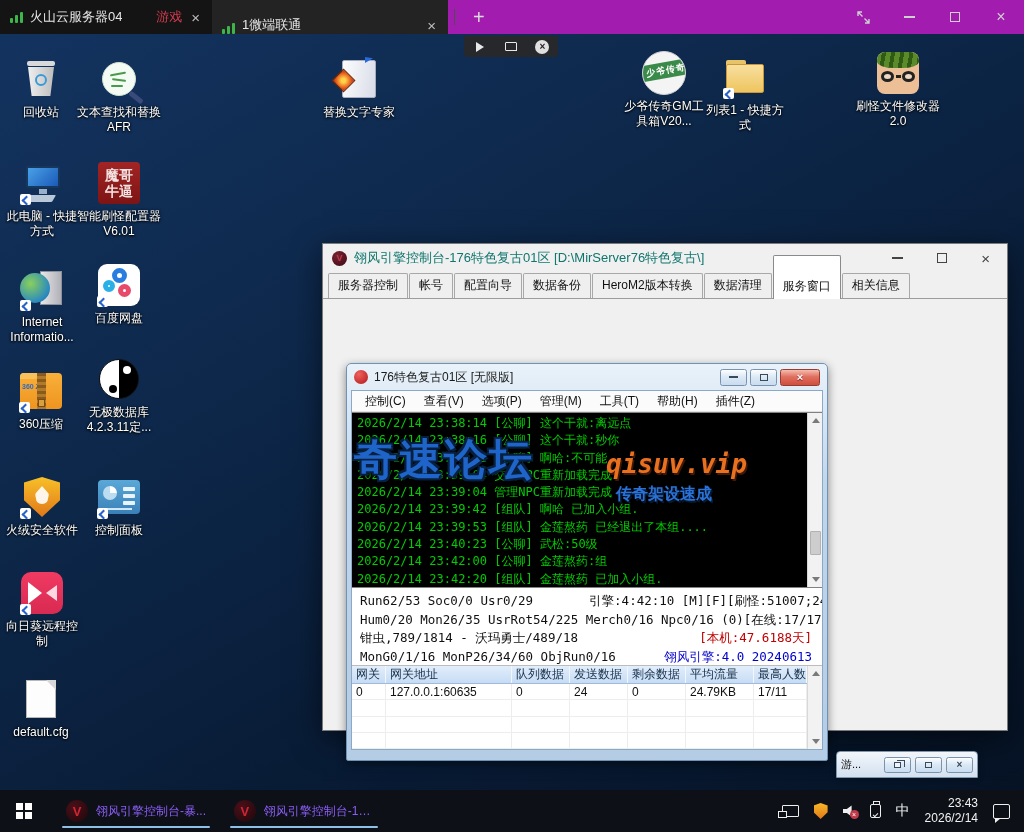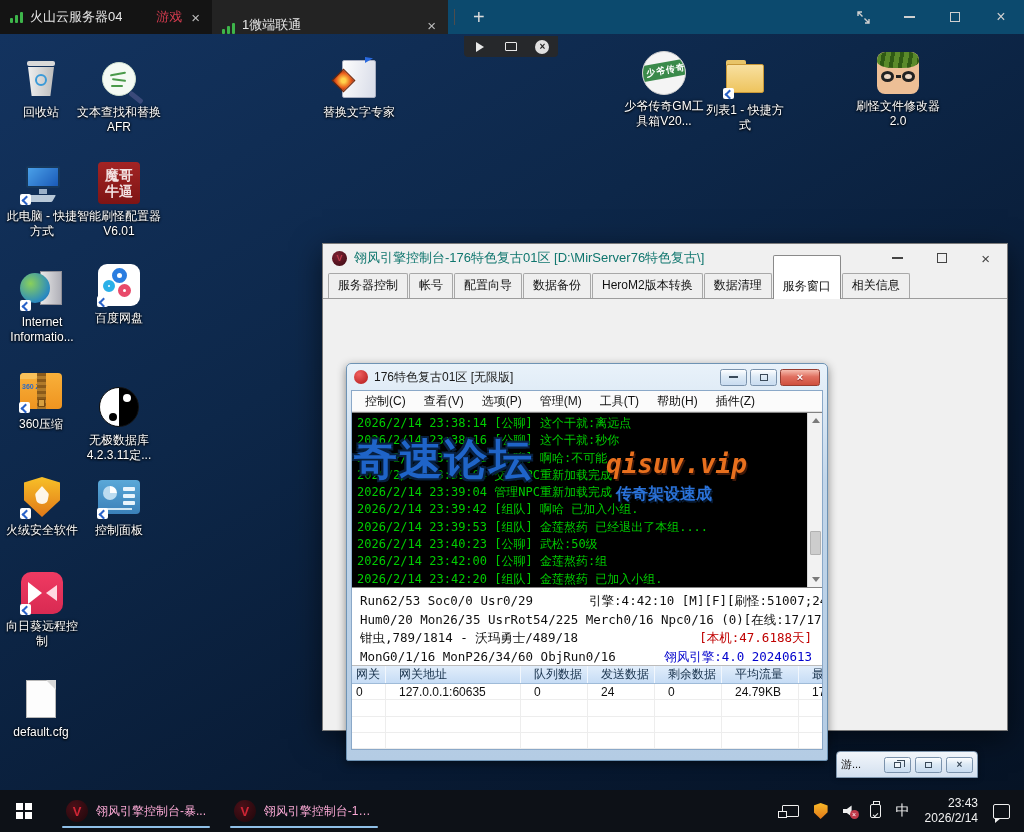--- a/index.html
+++ b/index.html
@@ -1,20 +1,20 @@
 <!DOCTYPE html>
 <html><head>
 <meta charset="utf-8">
 <style>
   * { margin:0; padding:0; box-sizing:border-box; }
   html,body { width:1024px; height:832px; overflow:hidden; font-family:"Liberation Sans", sans-serif; }
   #stage { position:relative; width:1024px; height:832px; background:#000; overflow:hidden; }
 
   
-  .topbar { position:absolute; left:0; top:0; width:1024px; height:34px; background:#0c4a6e; display:flex; align-items:stretch; }
+  .topbar { position:absolute; left:0; top:0; width:1024px; height:34px; background:#a21caf; display:flex; align-items:stretch; }
   .rtab { display:flex; align-items:center; gap:7px; padding:0 10px; color:#e6e6e6; font-size:13px; }
   .rtab1 { width:212px; background:#141414; }
   .rtab2 { width:236px; background:#232323;align-items:flex-end; }
   .sigbars { display:flex; align-items:flex-end; gap:2px; height:12px; }
   .sigbars i { display:block; width:3px; background:#3db54a; border-radius:1px; }
   .sigbars i:nth-child(1){height:5px} .sigbars i:nth-child(2){height:8px} .sigbars i:nth-child(3){height:11px}
   .rtab .lbl { white-space:nowrap; overflow:hidden; text-overflow:ellipsis; }
   .rtab .badge { color:#d23b4e; margin-left:auto; font-size:13px; }
   .rtab2 .lbl { margin-right:auto; }
   .tclose { color:#bdbdbd; font-size:15px; cursor:default; padding:0 2px; }
@@ -163,21 +163,21 @@
   .stat { height:78px; background:#fff; border-bottom:1px solid #bcbcbc; padding:4px 10px 0 8px;
     font-family:"DejaVu Sans Mono", monospace; font-size:12.5px; line-height:18.5px; color:#101010; }
   .srow { display:flex; white-space:nowrap; }
   .srow .mid { margin-left:56px; }
   .srow .rgt { margin-left:auto; }
   .red { color:#c00000; }
   .blue { color:#0000cc; }
 
   .gw { flex:1; display:flex; min-height:0; }
   .gwmain { flex:1; display:flex; flex-direction:column; font-size:12px; color:#111; }
-  .gr { display:flex; height:17px; align-items:center;gap:9px; }
+  .gr { display:flex; height:17px; align-items:center; }
   .gr.hd { height:19px; background:linear-gradient(#e2eefb,#c6dcf5); border-bottom:1px solid #9fbbd8; color:#16304a; }
   .gc { padding-left:4px; white-space:nowrap; overflow:hidden; height:100%; display:flex; align-items:center; }
   .gr.hd .gc { border-right:1px solid #f2f7fd; }
   .gr:not(.hd) .gc { border-right:1px solid #ededed; }
   .gr:not(.hd) { border-bottom:1px solid #ededed; }
   .c0{width:34px} .c1{width:126px} .c2{width:58px} .c3{width:58px} .c4{width:58px} .c5{width:68px} .c6{flex:1}
 
   
   .frag { position:absolute; left:513px; top:452px; width:142px; height:27px; z-index:3;
     background:linear-gradient(#f2f6fb,#d3e0ef); border:1px solid #7e96ae; border-radius:4px 4px 0 0;
@@ -189,21 +189,21 @@
   .f7 .mx { width:7px; height:6px; border:1.2px solid #3a4a5a; }
   .f7.cl { font-size:10px; font-weight:bold; }
 
   
   .taskbar { position:absolute; left:0; top:790px; width:1024px; height:42px; background:#0d1117; display:flex; align-items:stretch; }
   .start { width:48px; display:flex; align-items:center; justify-content:center; }
   .winlogo { display:grid; grid-template-columns:7px 7px; grid-template-rows:7px 7px; gap:1.5px; }
   .winlogo i { background:#fff; }
   .tapp { width:160px; display:flex; align-items:center; gap:8px; padding:0 10px; position:relative; margin-left:8px; }
   .tapp .ic { width:22px; height:22px; border-radius:50%; background:radial-gradient(circle at 35% 30%,#4a1018,#1e070b); display:flex; align-items:center; justify-content:center; color:#d02535; font-weight:bold; font-size:13px; }
-  .tapp .lb { color:#f9a8d4; font-size:12px; white-space:nowrap; overflow:hidden; text-overflow:ellipsis; }
+  .tapp .lb { color:#8b5cf6; font-size:12px; white-space:nowrap; overflow:hidden; text-overflow:ellipsis; }
   .tapp .ul { position:absolute; left:6px; right:6px; bottom:4px; height:2.5px; background:#8fc0e8; border-radius:1px; }
   .tray { margin-left:auto; display:flex; align-items:center; gap:15px; padding-right:14px; }
   .tri { position:relative; display:flex; align-items:center; justify-content:center; }
   .net-mon { width:17px; height:12px; border:1.5px solid #eee; border-radius:1px; position:relative; }
   .net-mon:after { content:""; position:absolute; left:-5px; bottom:-2px; width:7px; height:5px; border:1.5px solid #eee; background:#0d1117; }
   .tr-shield { width:14px; height:16px; background:linear-gradient(#f8b828,#e07818); clip-path:polygon(50% 0,100% 15%,100% 58%,50% 100%,0 58%,0 15%); }
   .spk { width:12px; height:12px; background:#eee; clip-path:polygon(0 33%,35% 33%,75% 5%,75% 95%,35% 67%,0 67%); }
   .spk-x { position:absolute; right:-4px; bottom:-2px; width:9px; height:9px; border-radius:50%; background:#c03a4a; color:#fff; font-size:7px; line-height:9px; text-align:center; }
   .usb { width:11px; height:14px; border:1.5px solid #eee; border-radius:2px; position:relative; }
   .usb:before { content:""; position:absolute; left:2px; top:-4px; width:5px; height:3px; border:1.2px solid #eee; border-bottom:none; }
@@ -373,21 +373,21 @@
     <div class="box">
         <div class="ic-zip">
           <span class="t360">360 ZIP</span>
           <div class="zp"></div>
           <div class="pl"></div>
         </div>
         <span class="sc-arrow"></span>
       </div>
     <div class="cap">360压缩</div>
   </div>
-  <div class="dit" style="left:74px;top:384px;width:90px">
+  <div class="dit" style="left:74px;top:356px;width:90px">
     <div class="box">
         <div class="ic-yy">
           <div class="d1"></div>
           <div class="d2"></div>
         </div>
       </div>
     <div class="cap">无极数据库4.2.3.11定...</div>
   </div>
   <div class="dit" style="left:2px;top:474px;width:80px">
     <div class="box">

